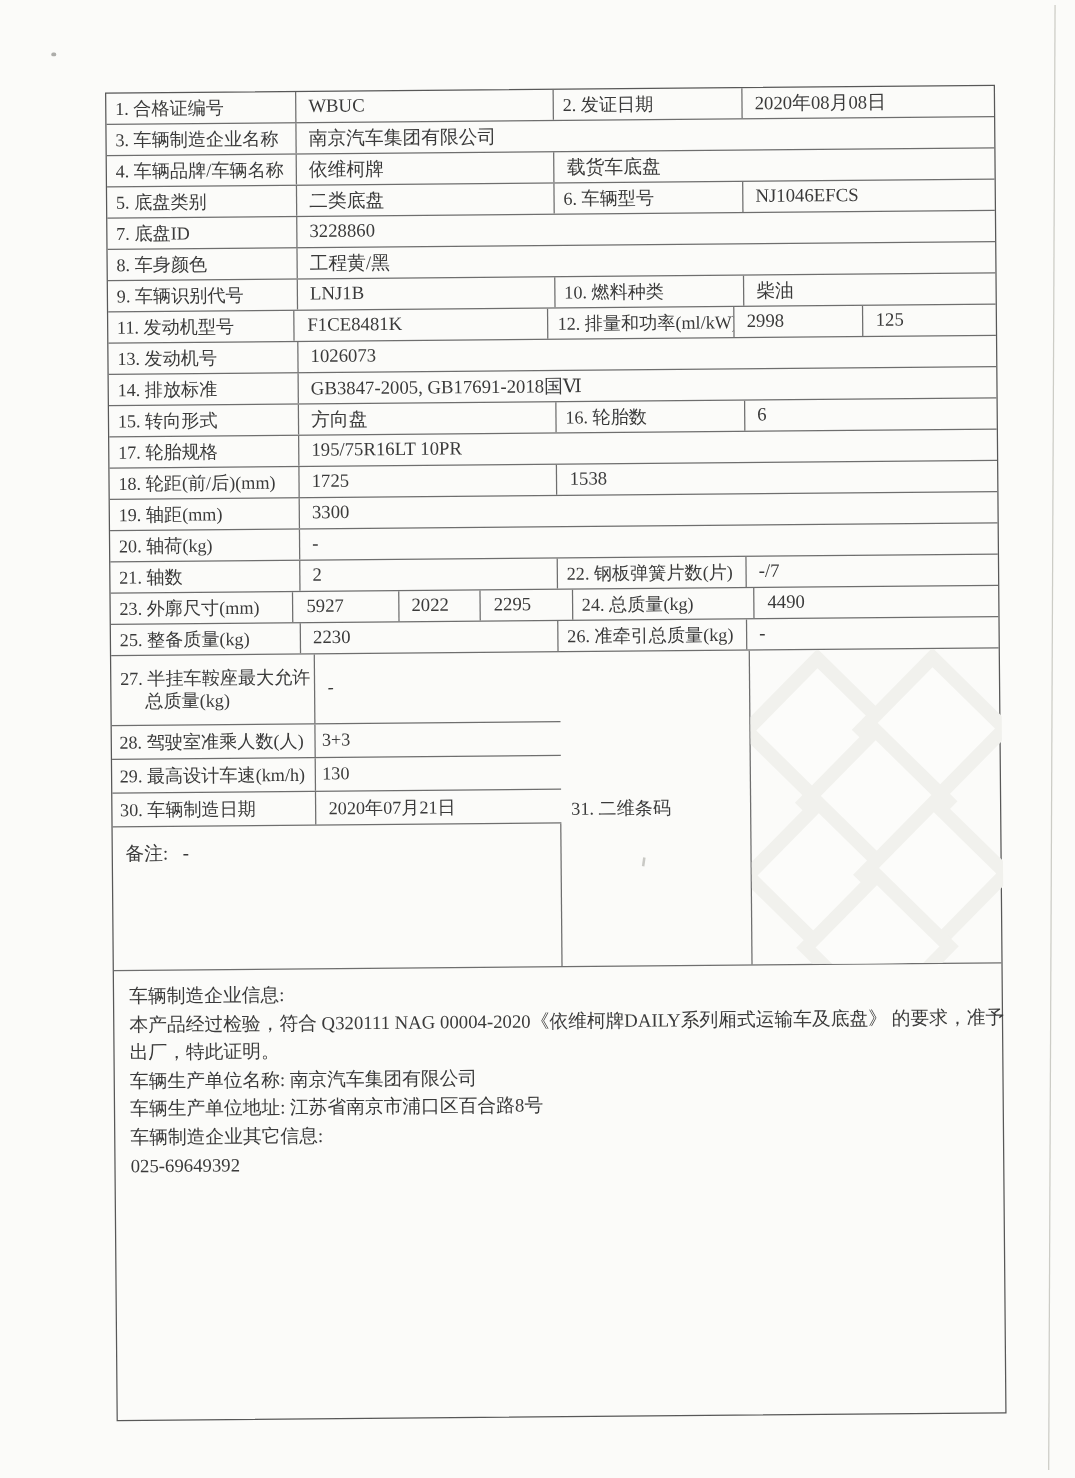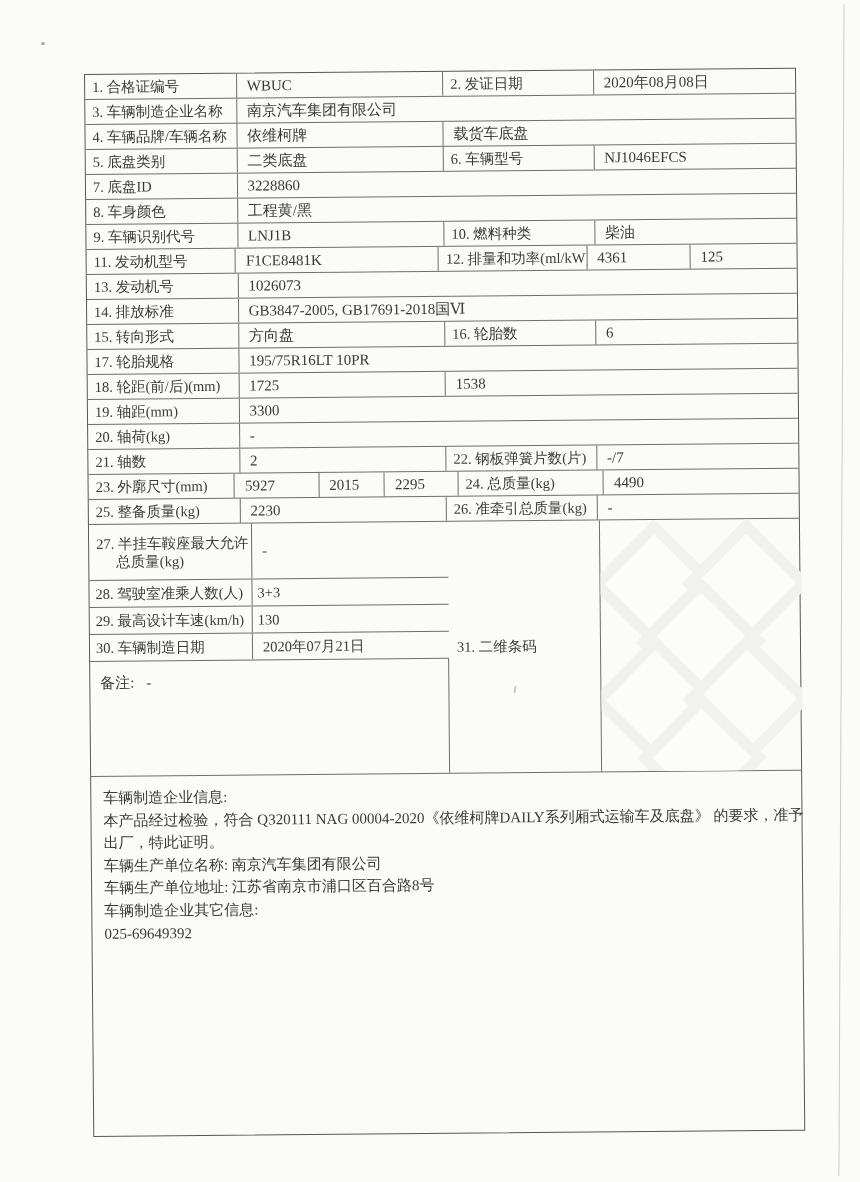--- a/index.html
+++ b/index.html
@@ -116,21 +116,21 @@
     <div class="c wA">9. 车辆识别代号</div>
     <div class="c val wB">LNJ1B</div>
     <div class="c wC">10. 燃料种类</div>
     <div class="c val wD last">柴油</div>
   </div>
 
   <div class="r">
     <div class="c wA">11. 发动机型号</div>
     <div class="c val wB">F1CE8481K</div>
     <div class="c wC">12. 排量和功率(ml/kW)</div>
-    <div class="c val wD1">4361</div>
+    <div class="c val wD1">2998</div>
     <div class="c val wD2 last">125</div>
   </div>
 
   <div class="r">
     <div class="c wA">13. 发动机号</div>
     <div class="c val wBCD last">1026073</div>
   </div>
 
   <div class="r">
     <div class="c wA">14. 排放标准</div>
@@ -168,21 +168,21 @@
   <div class="r">
     <div class="c wA">21. 轴数</div>
     <div class="c val wB">2</div>
     <div class="c wC">22. 钢板弹簧片数(片)</div>
     <div class="c val wD last">-/7</div>
   </div>
 
   <div class="r">
     <div class="c wA">23. 外廓尺寸(mm)</div>
     <div class="c val wB1">5927</div>
-    <div class="c val wB2">2015</div>
+    <div class="c val wB2">2022</div>
     <div class="c val wB3">2295</div>
     <div class="c wC">24. 总质量(kg)</div>
     <div class="c val wD last">4490</div>
   </div>
 
   <div class="r">
     <div class="c wA">25. 整备质量(kg)</div>
     <div class="c val wB">2230</div>
     <div class="c wC">26. 准牵引总质量(kg)</div>
     <div class="c val wD last">-</div>

